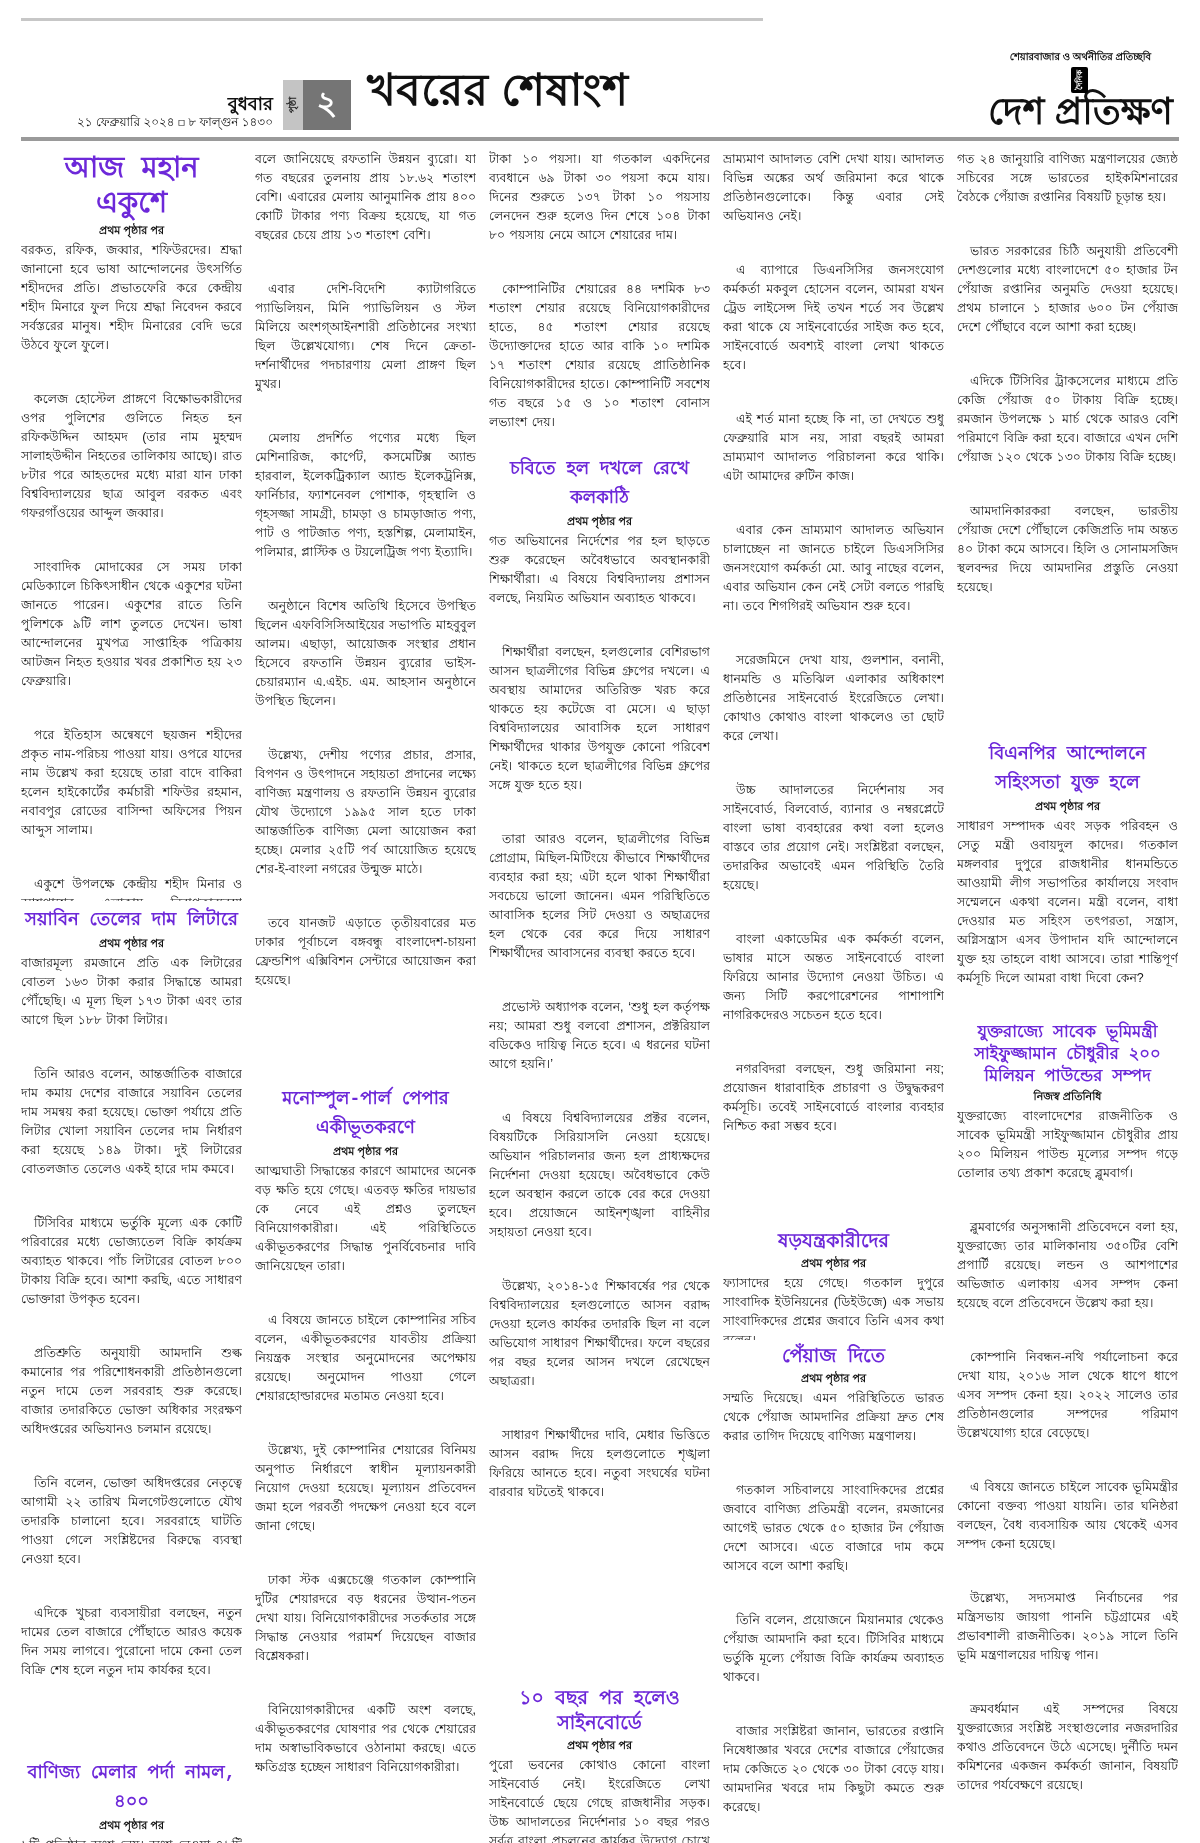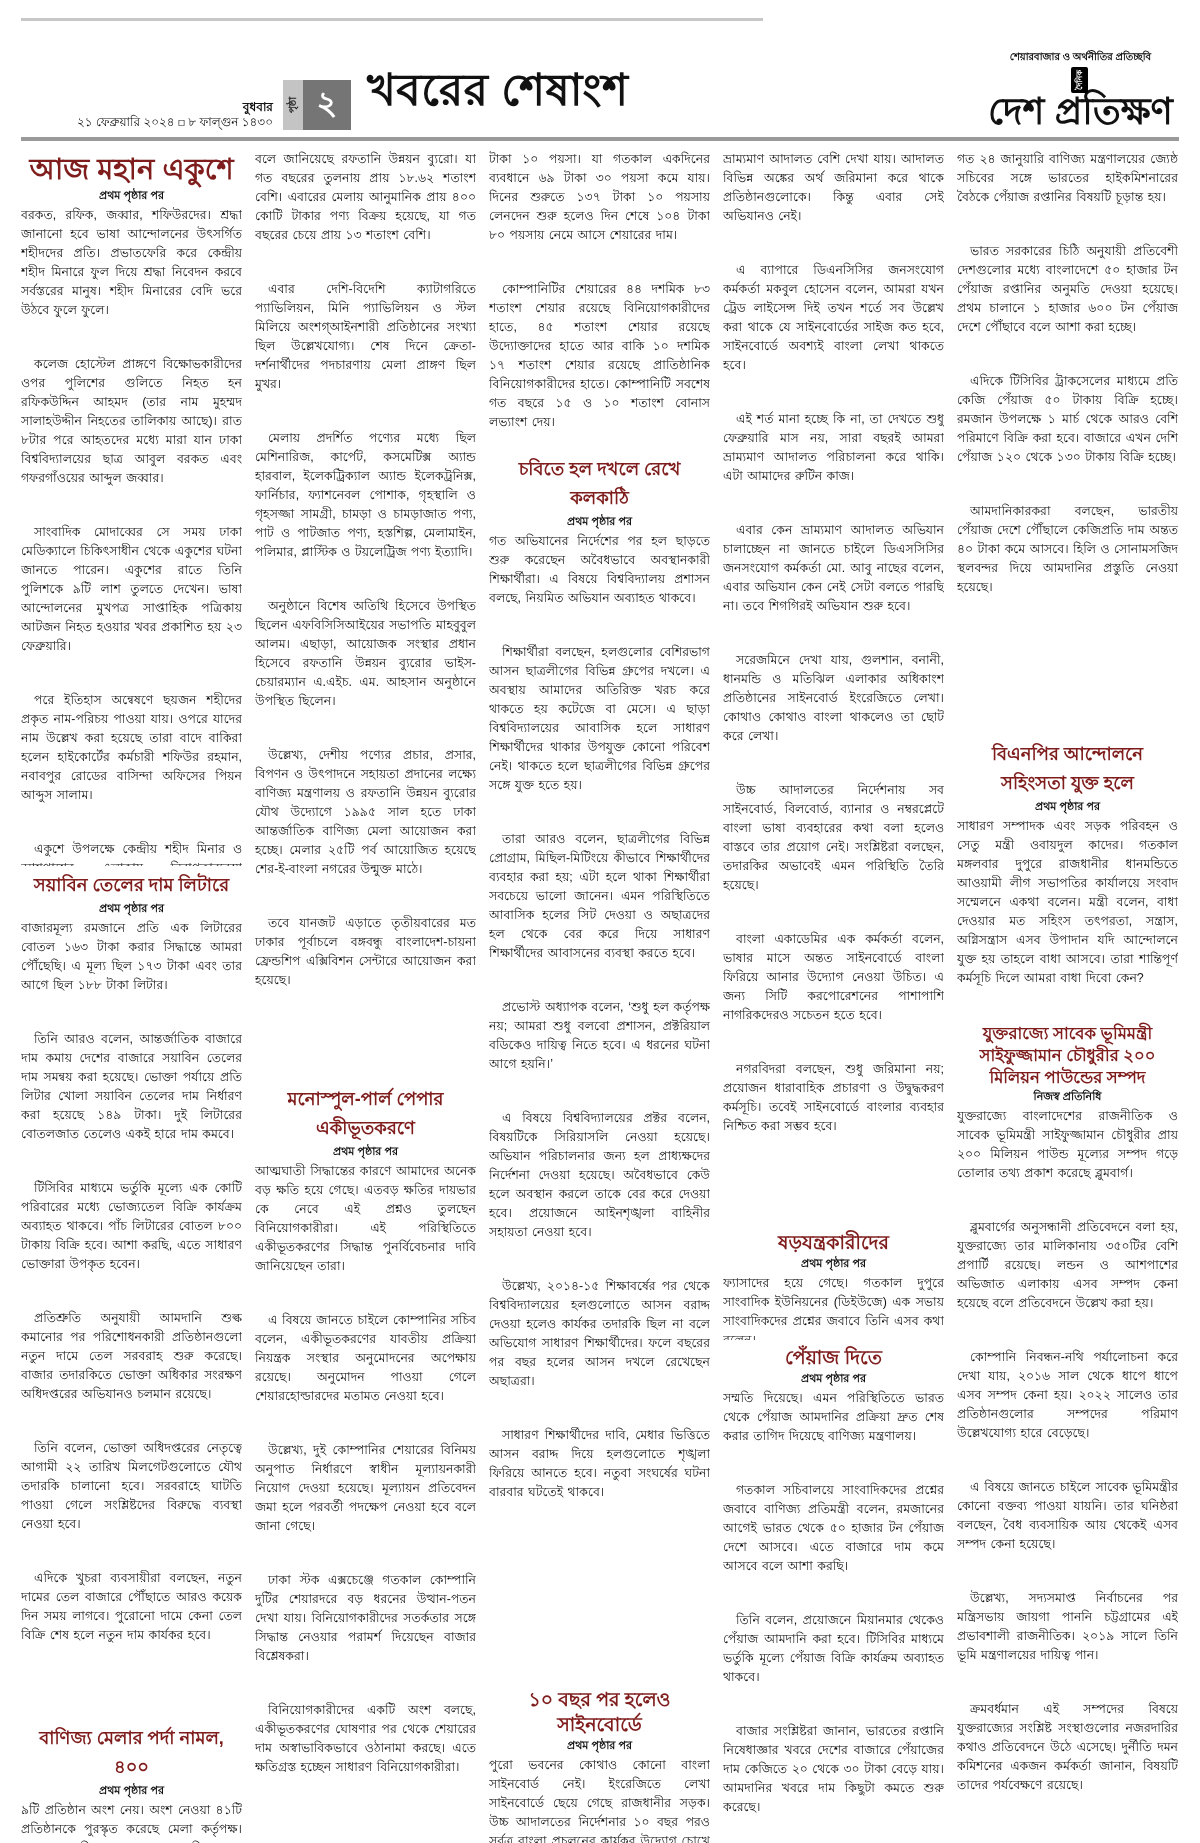--- a/index.html
+++ b/index.html
@@ -1,35 +1,35 @@
 <!DOCTYPE html>
 <html lang="bn"><head>
 <meta charset="utf-8">
 <style>
   html,body{margin:0;padding:0;background:#f2f2f2;}
   body{width:1200px;height:1843px;font-family:"Liberation Sans",sans-serif;color:#111;}
   .page{width:1200px;height:1843px;background:#fff;box-sizing:border-box;padding:10px 21px 0;overflow:hidden;}
   .top-rule{height:3px;background:#c7c7c7;width:742px;margin:8px 0 4px;}
   .masthead-row{display:flex;align-items:flex-end;}
   .dateblock{margin-left:56px;text-align:right;line-height:1.25;}
-  .weekday{font-weight:bold;font-size:12px;}
+  .weekday{font-weight:bold;font-size:18px;}
   .dateline{font-size:12px;}
   .pagebadge{display:flex;margin-left:10px;height:50px;}
   .pageword{background:#c4c4c4;color:#222;width:20px;display:flex;align-items:center;justify-content:center;font-size:10px;font-weight:bold;writing-mode:vertical-rl;transform:rotate(180deg);}
   .pagenum{background:#757575;color:#fff;width:48px;display:flex;align-items:center;justify-content:center;font-size:32px;font-weight:bold;}
   .section-title{font-size:44px;font-weight:bold;margin-left:16px;letter-spacing:.5px;margin-top:12px;}
   .masthead{margin-left:auto;text-align:right;padding-right:6px;}
   .tagline{font-size:10px;font-weight:bold;text-align:center;margin-bottom:1px;margin-top:24px;}
   .brandrow{display:flex;align-items:center;flex-direction:column;}
   .brandmark{background:#000;color:#fff;font-size:8px;font-weight:bold;writing-mode:vertical-rl;transform:rotate(180deg);padding:3px 2px;margin-right:3px;border-radius:2px;}
   .brand{font-size:37px;font-weight:bold;letter-spacing:0;line-height:1;}
   .head-rule{height:4px;background:#9a9a9a;margin:7px 0 9px;}
   main{display:flex;gap:13px;}
   .col{width:221px;height:1747px;overflow:hidden;}
-  .headline{text-align:center;font-weight:bold;color:#7f1d1d;margin:2px 0 1px;}
+  .headline{text-align:center;font-weight:bold;color:#6d28d9;margin:2px 0 1px;font-family:Liberation Mono, monospace;}
   .headline.xl{font-size:29px;line-height:35px;}
   .headline.lg{font-size:18px;line-height:29px;}
   .headline.md{font-size:19px;line-height:25px;}
   .headline.sm{font-size:16.5px;line-height:22px;}
   .kicker,.byline{text-align:center;font-weight:bold;font-size:11px;line-height:15px;margin-bottom:3px;}
   .body{overflow:hidden;margin-bottom:5px;}
   .body p{margin:0;text-align:justify;font-size:12.4px;line-height:19px;word-spacing:1px;}
   .body p + p{text-indent:13px;margin-top:35px;}
 </style>
 </head>

